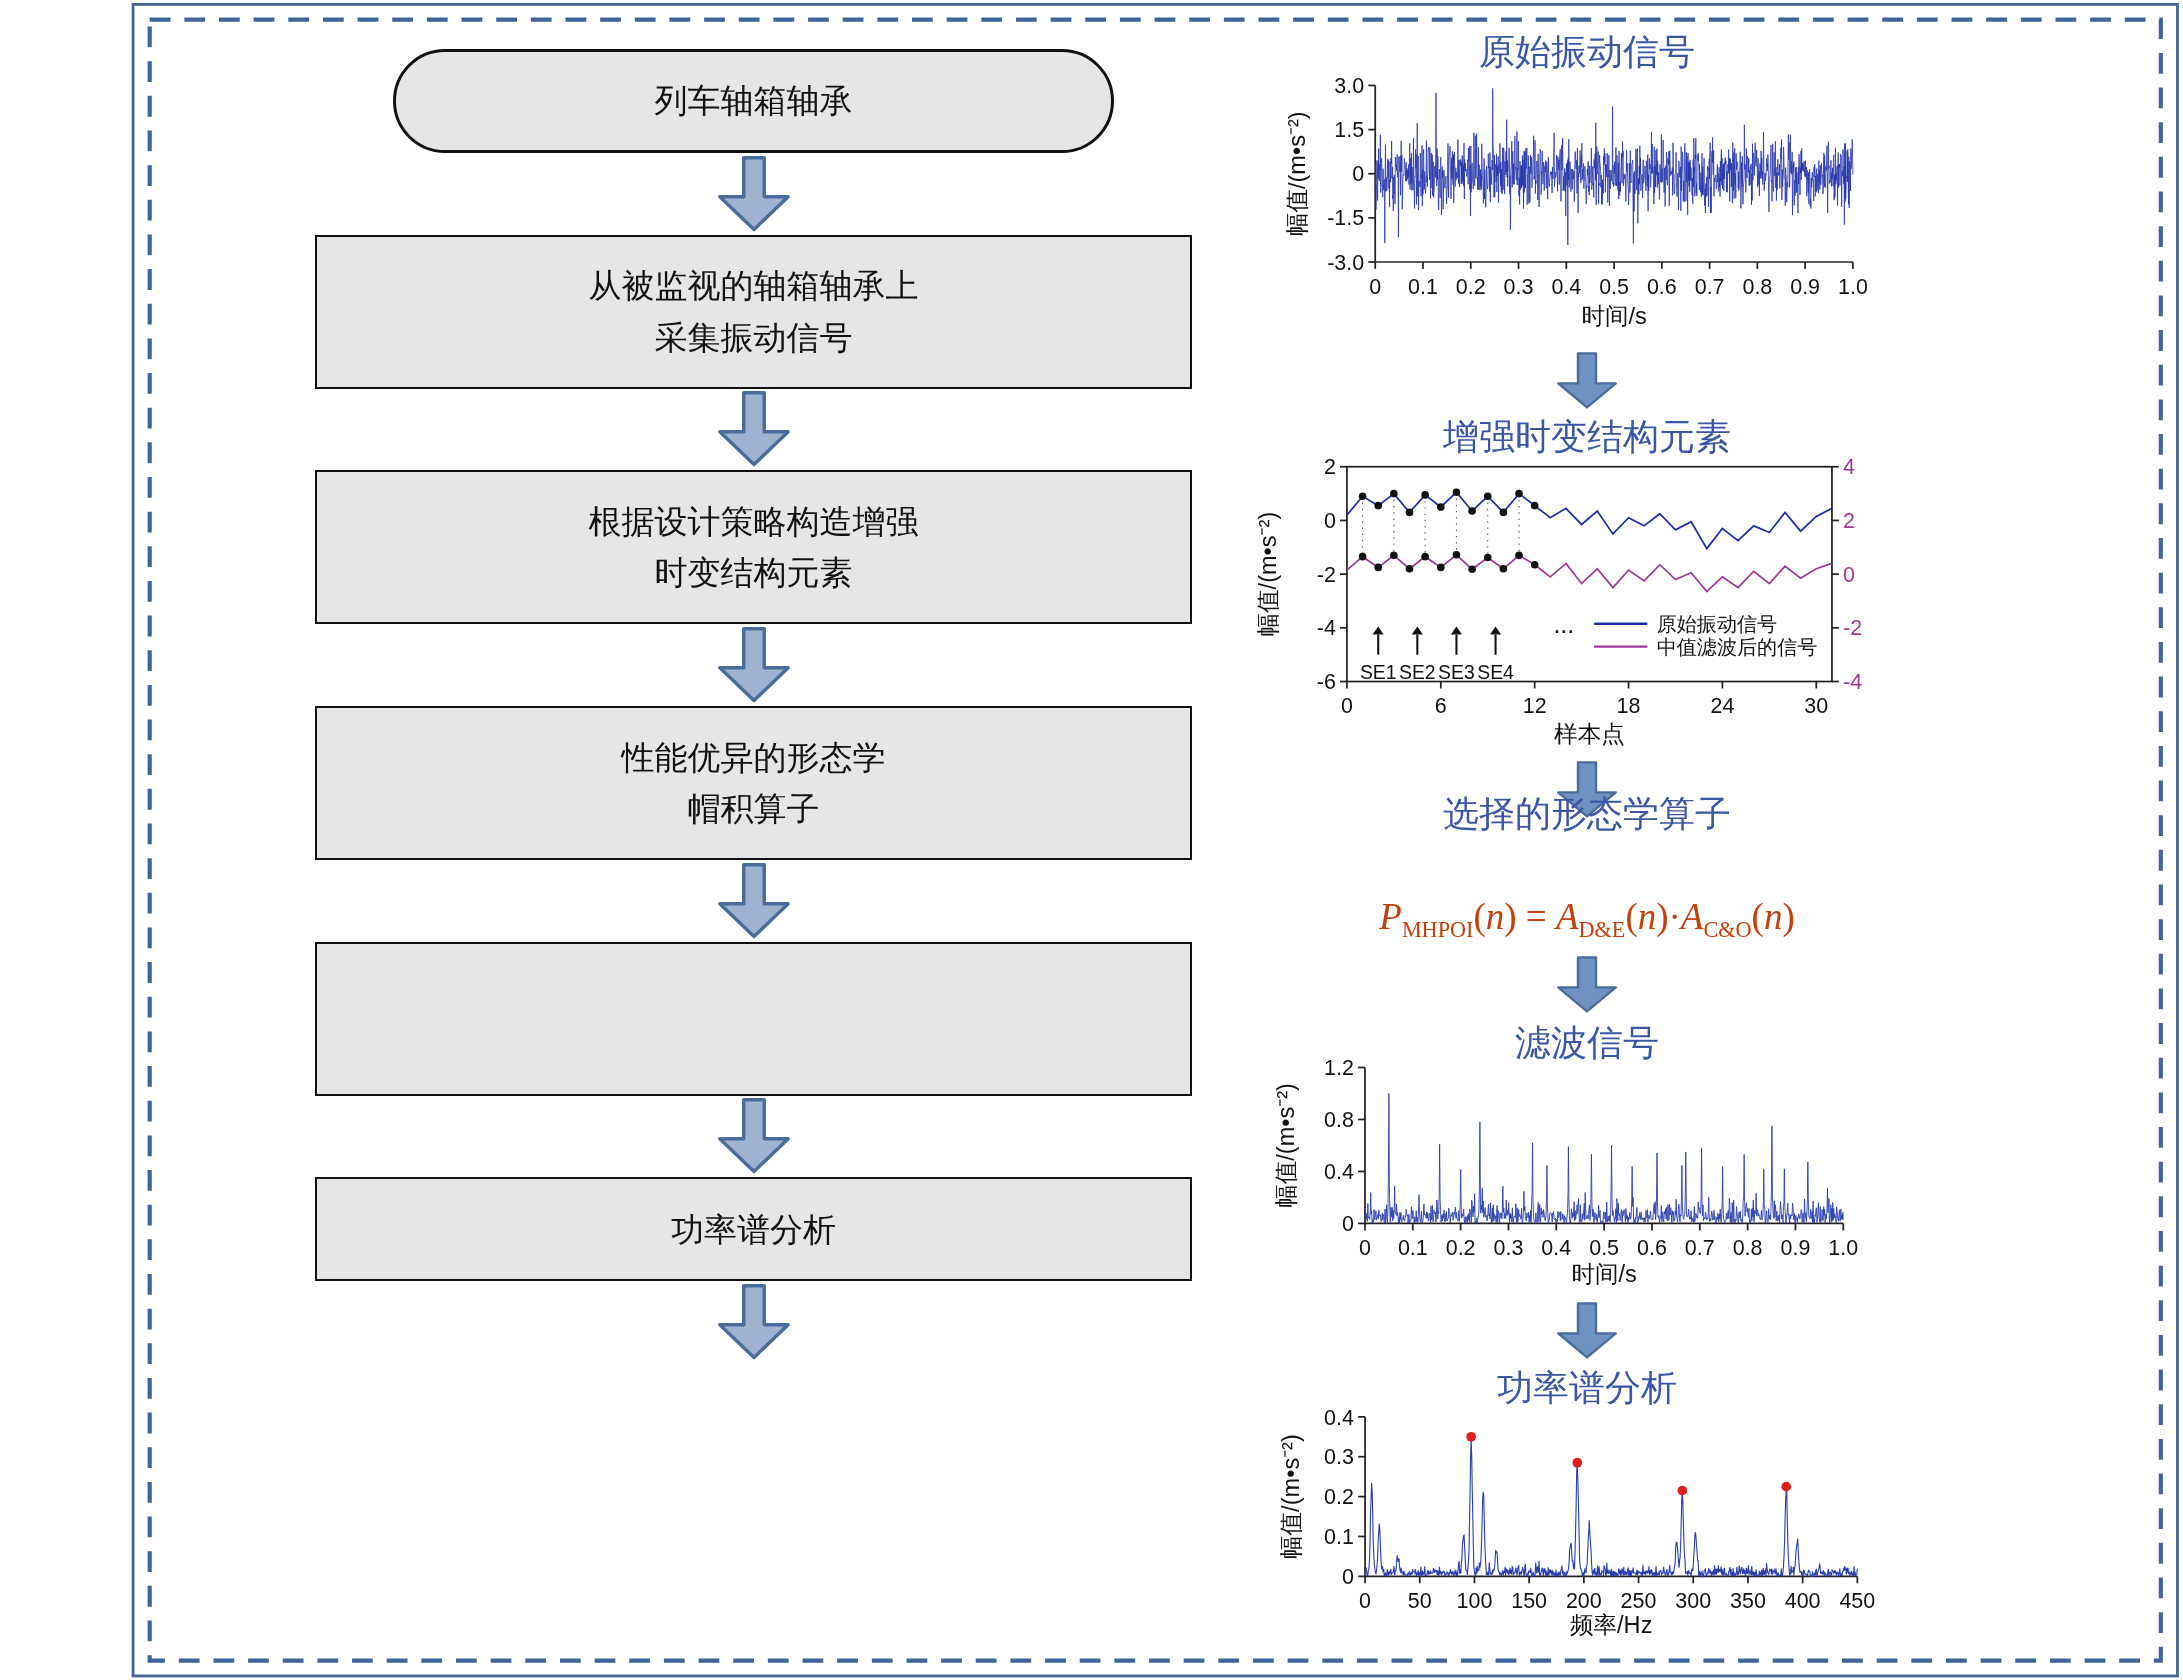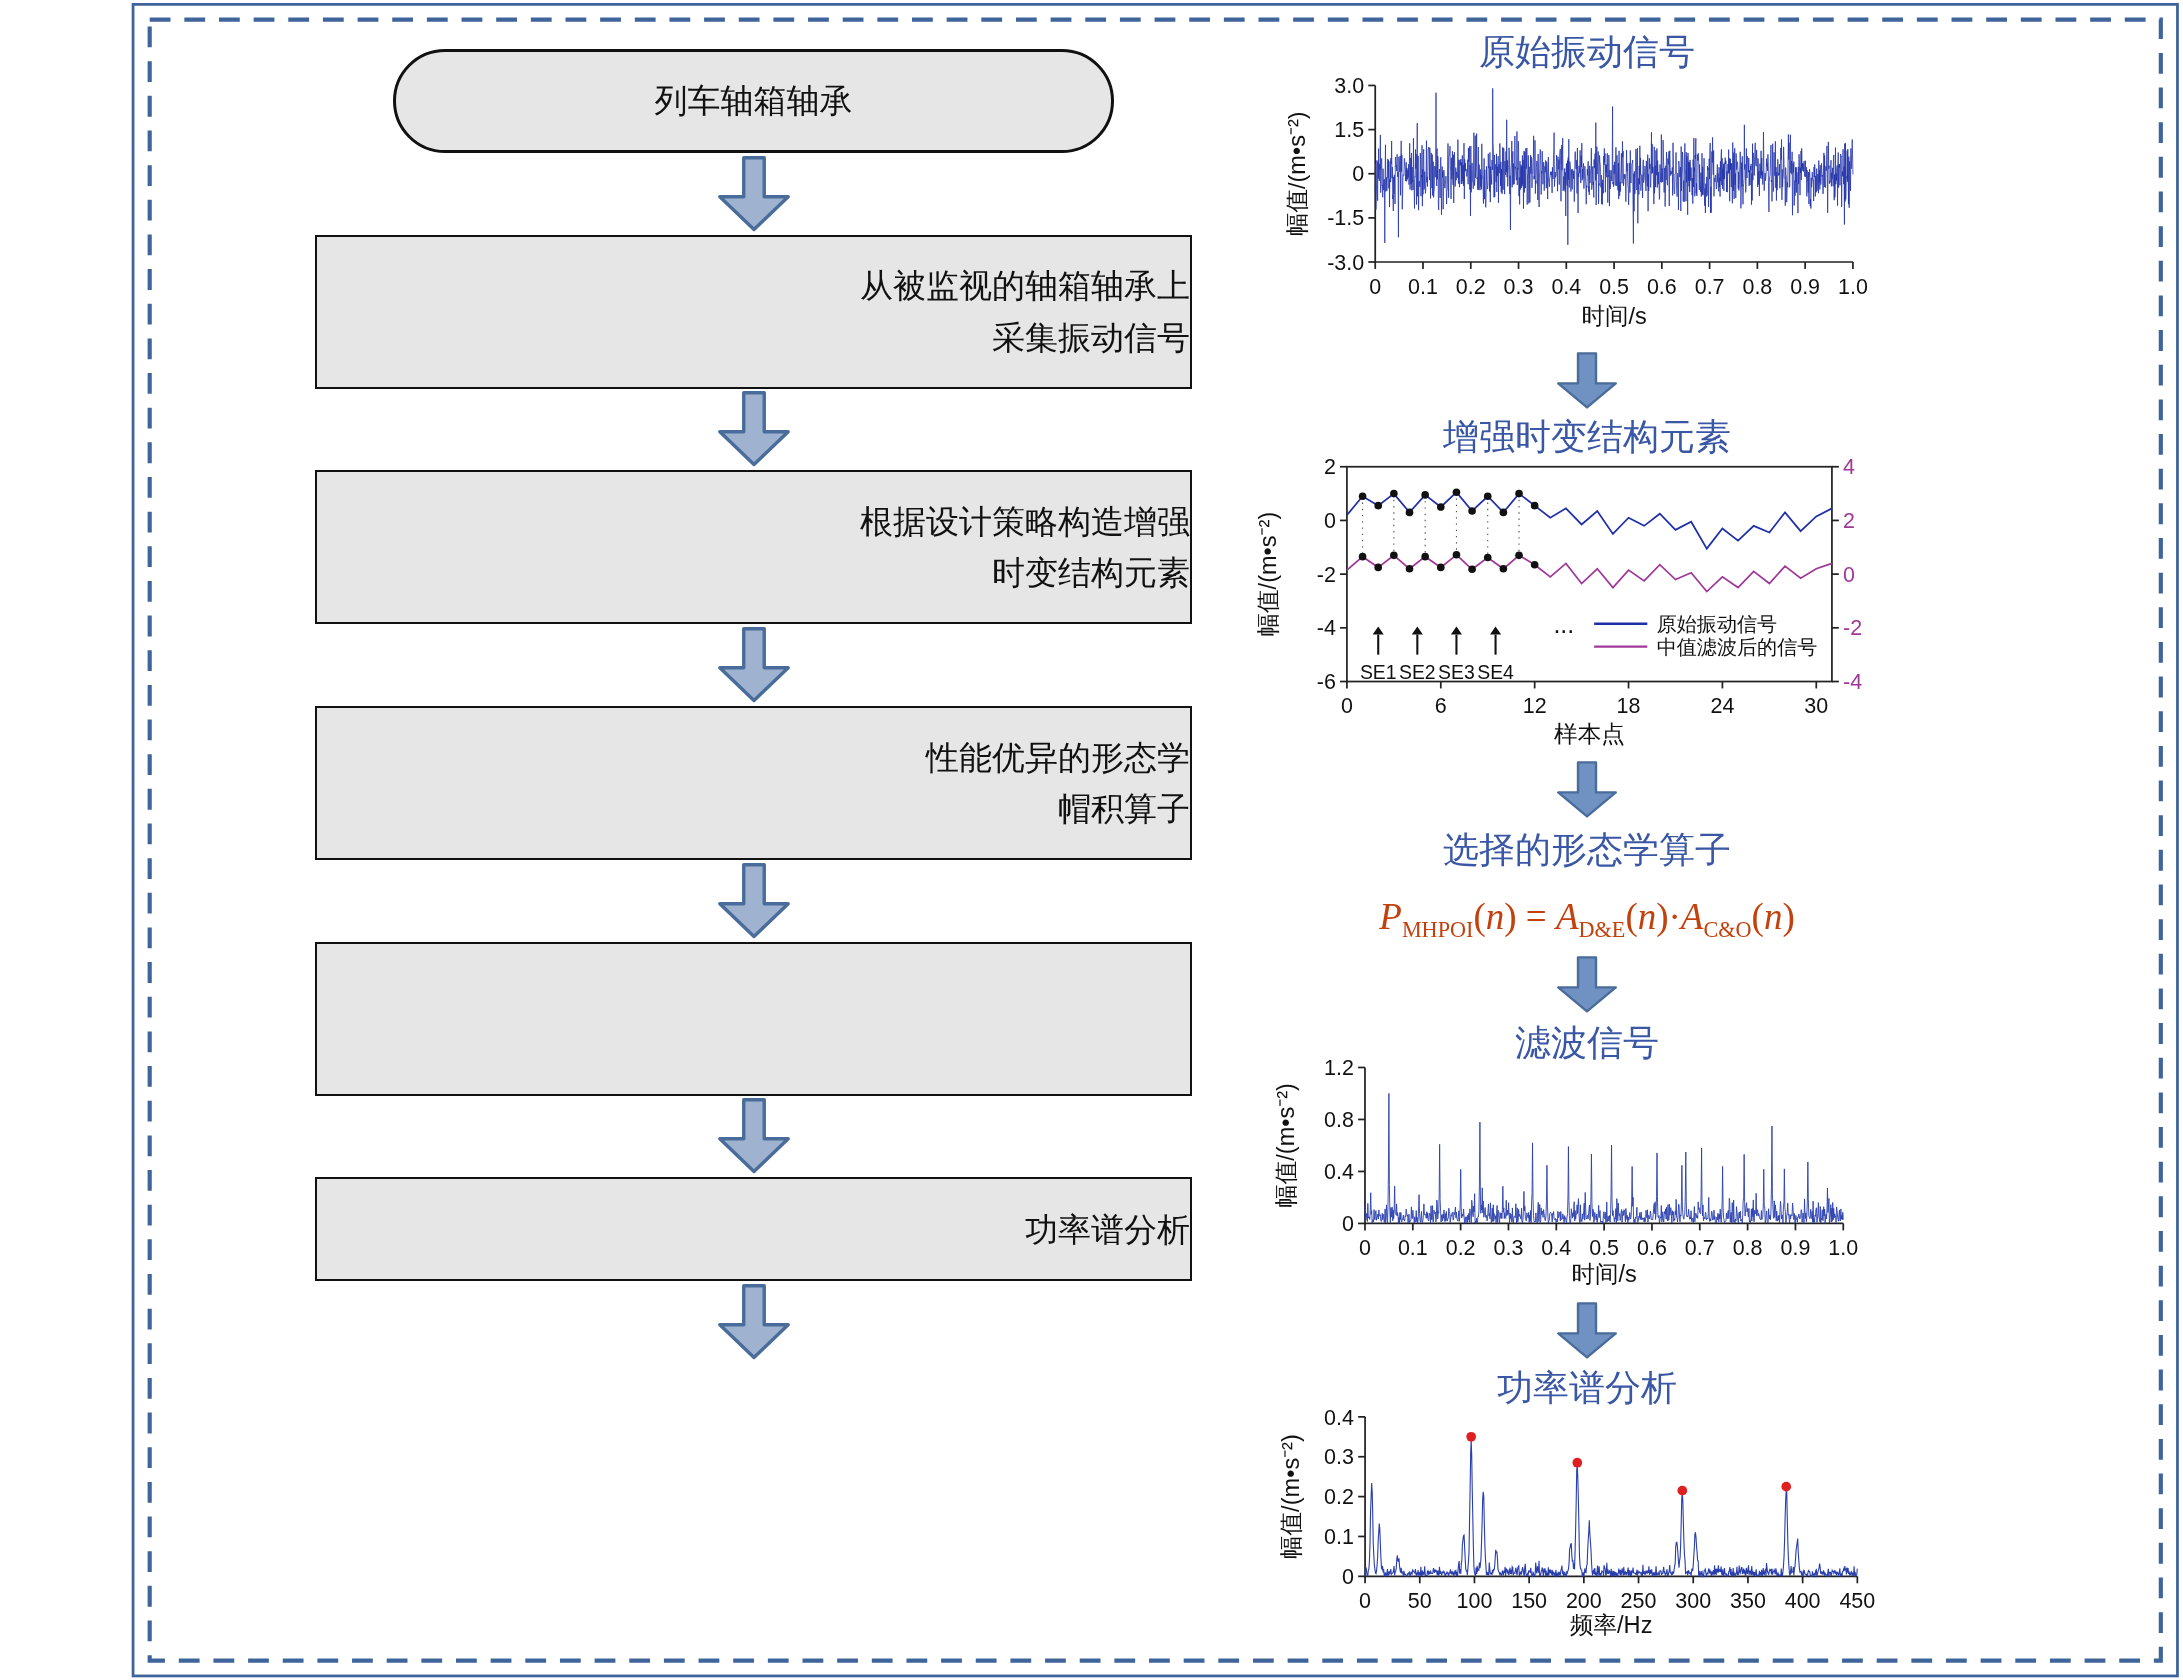--- a/index.html
+++ b/index.html
@@ -6,21 +6,21 @@
   html,body{background:#ffffff;}
   body{font-family:"Liberation Sans",sans-serif;color:#111;}
   .page{position:relative;width:2183px;height:1681px;background:#fff;overflow:hidden;}
   .frame-svg{position:absolute;left:0;top:0;}
   
   .flow-col{position:absolute;left:315px;top:49px;width:877px;height:1312px;
     display:flex;flex-direction:column;align-items:center;justify-content:space-between;}
   .flow-pill{width:721px;height:104px;border:3.5px solid #111;border-radius:62px;background:#e6e6e6;
     display:flex;align-items:center;justify-content:center;font-size:33px;}
   .flow-box{width:877px;border:2.8px solid #111;background:#e6e6e6;
-    display:flex;flex-direction:column;align-items:flex-end;justify-content:center;
+    display:flex;flex-direction:column;align-items:center;justify-content:center;
     font-size:33px;line-height:1.55;text-align:center;}
   .h2{height:154px;} .h1{height:104px;}
   .flow-arrow{width:82px;height:78px;display:block;}
   .flow-arrow polygon{fill:#9fb3d1;stroke:#4a6c9b;stroke-width:5;stroke-linejoin:round;}
   
   .rc-title{position:absolute;left:1275px;width:624px;text-align:center;font-size:36px;color:#3a57a5;}
   .rc-arrow{position:absolute;left:1551px;width:72px;height:58px;display:block;}
   .rc-arrow polygon{fill:#6f92c2;stroke:#4a6c9b;stroke-width:4;stroke-linejoin:round;}
   .chart{position:absolute;display:block;}
   svg text{font-family:"Liberation Sans",sans-serif;fill:#111;}
@@ -223,21 +223,21 @@
       <line x1="506.7741935483871" y1="240.6875" x2="583.5483870967741" y2="240.6875" stroke="#1f2fa8" stroke-width="3.5"></line>
       <text x="597.0967741935484" y="250.6875" font-size="29">原始振动信号</text>
       <line x1="506.7741935483871" y1="273.625" x2="583.5483870967741" y2="273.625" stroke="#a03898" stroke-width="3.5"></line>
       <text x="597.0967741935484" y="283.625" font-size="29">中值滤波后的信号</text>
     </svg>
 
   <svg class="rc-arrow" style="top:761px" viewBox="0 0 120 96">
     <polygon points="45,2 75,2 75,52 108,52 60,92 12,52 45,52"></polygon>
   </svg>
 
-  <div class="rc-title" style="top:826px">选择的形态学算子</div>
+  <div class="rc-title" style="top:790px">选择的形态学算子</div>
 
   <div class="formula">
     <span class="it">P</span><sub>MHPOI</sub><span>(</span><span class="it">n</span><span>) = </span><span class="it">A</span><sub>D&amp;E</sub><span>(</span><span class="it">n</span><span>)·</span><span class="it">A</span><sub>C&amp;O</sub><span>(</span><span class="it">n</span><span>)</span>
   </div>
 
   <svg class="rc-arrow" style="top:956px" viewBox="0 0 120 96">
     <polygon points="45,2 75,2 75,52 108,52 60,92 12,52 45,52"></polygon>
   </svg>
 
   <div class="rc-title" style="top:1019px">滤波信号</div>

